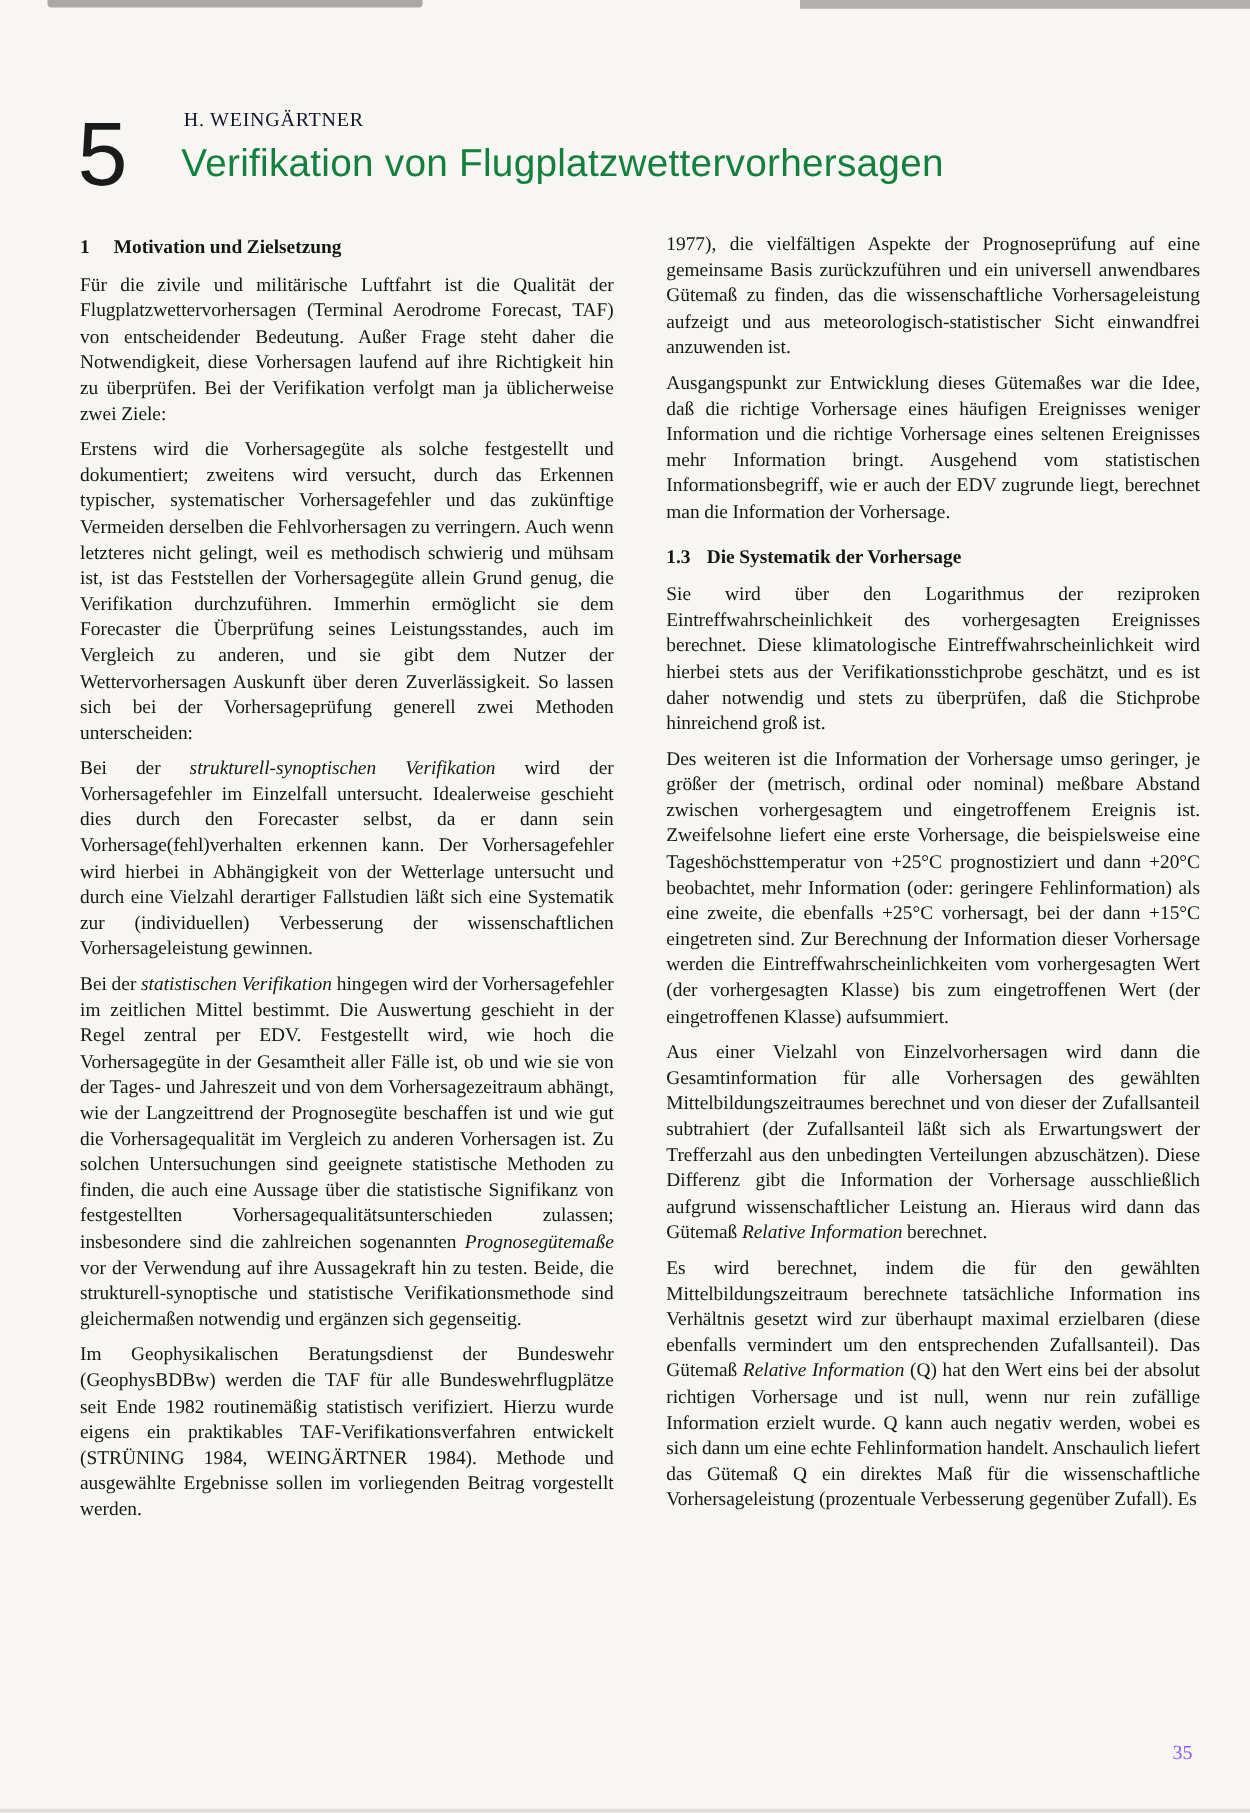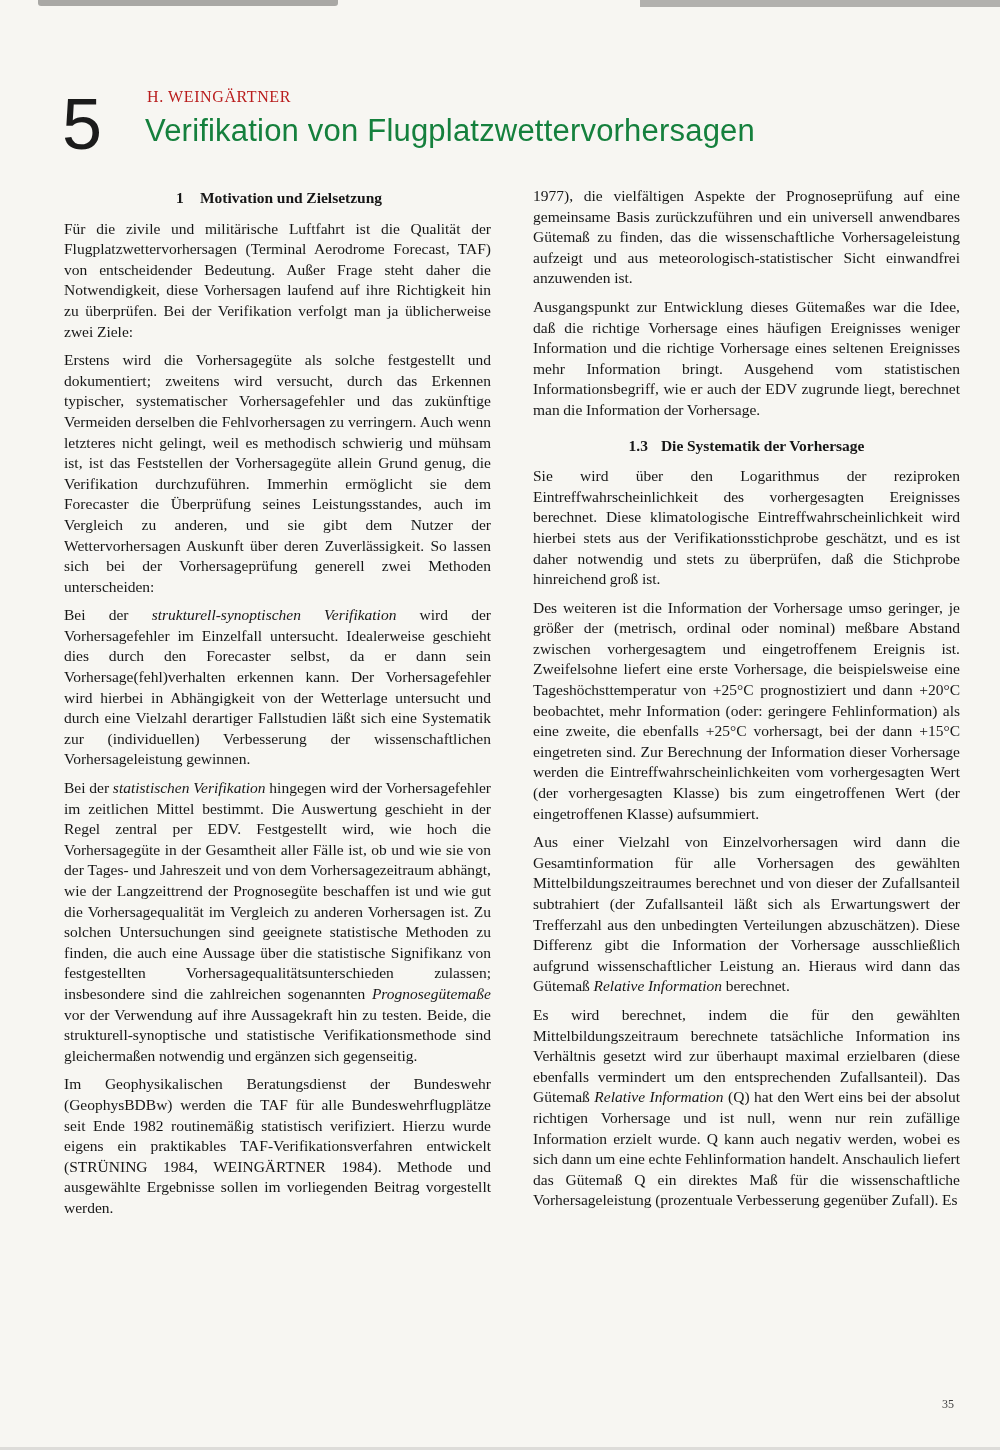--- a/index.html
+++ b/index.html
@@ -31,21 +31,21 @@
     line-height: 1;
     font-weight: 400;
     color: #1b1b1b;
   }
   .author {
     position: absolute;
     left: 147px;
     top: 88px;
     font-size: 16px;
     letter-spacing: 0.6px;
-    color: #b91c1c;
+    color: #0f172a;
   }
   .chapter-title {
     position: absolute;
     left: 145px;
     top: 113px;
     font-family: "Liberation Sans", sans-serif;
     font-size: 31px;
     font-weight: 400;
     letter-spacing: 0.2px;
     color: #15803d;
@@ -63,33 +63,33 @@
     font-size: 15.5px;
     line-height: 20.6px;
     text-align: justify;
     hyphens: auto;
     -webkit-hyphens: auto;
     word-spacing: -0.2px;
   }
   .section-heading {
     font-weight: bold;
     font-size: 15.5px;
-    text-align: center;
+    text-align: left;
     margin: 15px 0 10px 0;
   }
   .section-heading:first-child { margin-top: 2px; }
   .heading-number { display: inline-block; min-width: 14px; margin-right: 13px; }
   .para { margin: 0 0 8px 0; }
   .italic { font-style: italic; }
   .page-number {
     position: absolute;
     right: 46px;
     bottom: 38px;
-    font-size: 12px;
-    color: #404040;
+    font-size: 16px;
+    color: #8b5cf6;
   }
 </style>
 </head>
 <body>
 
 <div class="page">
   <div class="artifact tl"></div>
   <div class="artifact tr"></div>
   <div class="artifact bl"></div>
 

